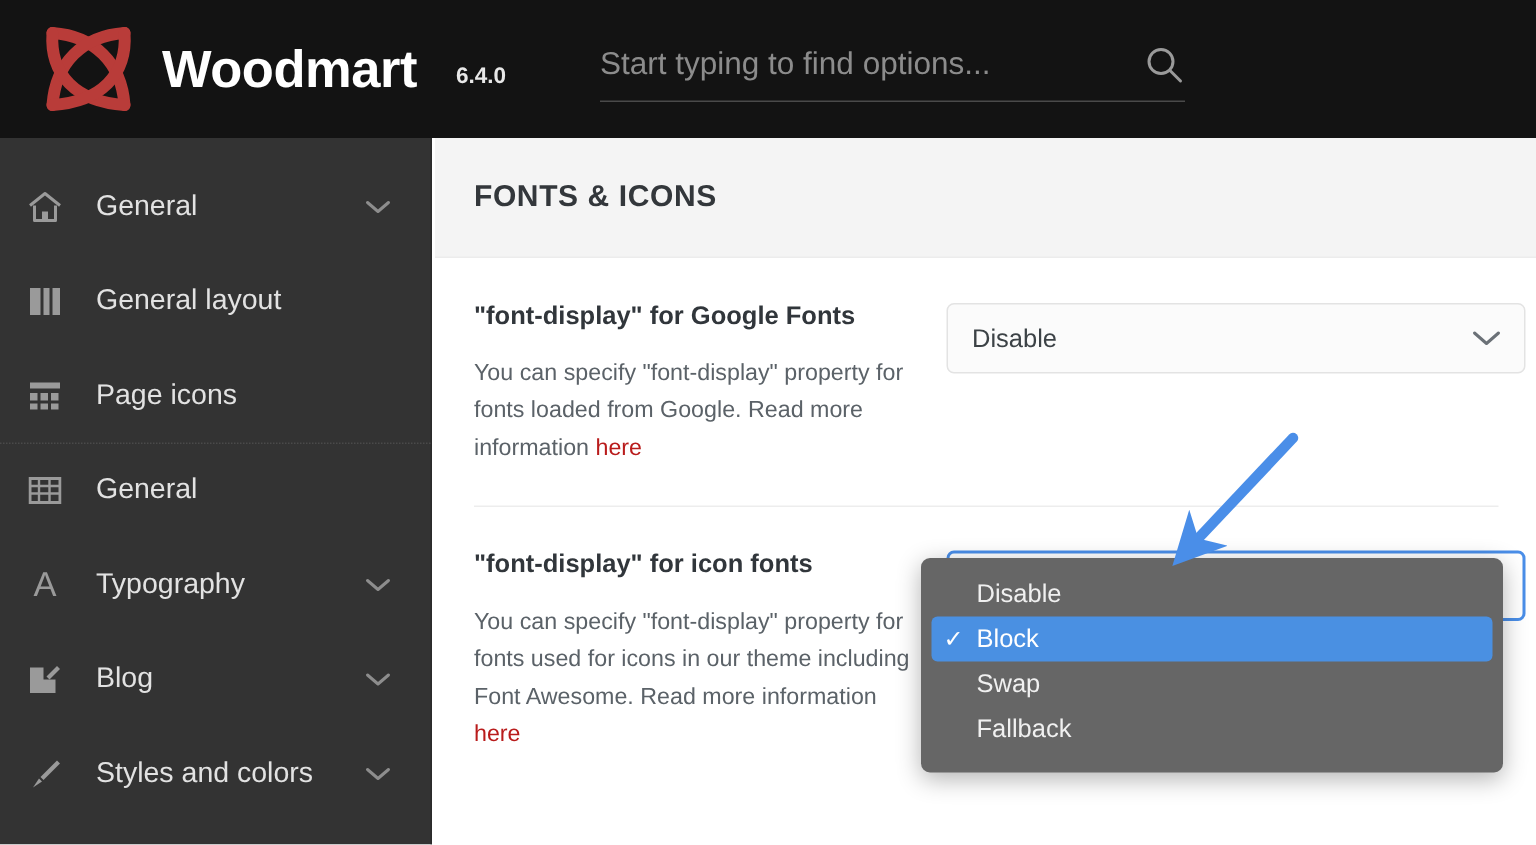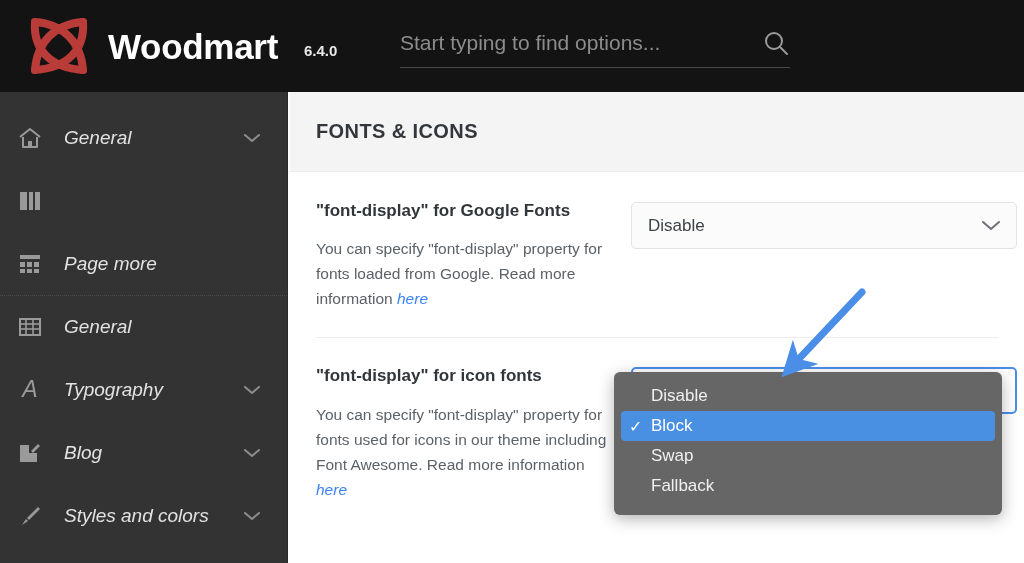--- a/index.html
+++ b/index.html
@@ -66,21 +66,20 @@
     background: #333333;
     border-right: 1px solid #2a2a2a;
     padding-top: 14px;
   }
   .nav-item {
     position: relative;
     height: 63px;
     display: flex; align-items: center;
     padding-left: 14px;
     cursor: pointer;
-    font-style: italic;
   }
   .nav-item.sep::before {
     content: "";
     position: absolute; left: 0; right: 0; top: 0;
     border-top: 1px dotted #4a4a4a;
   }
   .nav-icon {
     width: 32px; height: 26px;
     flex: 0 0 32px;
     display: flex; align-items: center; justify-content: center;
@@ -135,21 +134,21 @@
     font-weight: bold;
     color: #31363b;
     line-height: 1.3;
     margin-bottom: 14px;
   }
   .setting-desc {
     font-size: 15.5px;
     color: #5b6268;
     line-height: 1.62;
   }
-  .desc-link { color: #3b82f6; text-decoration: none; font-style: italic; }
+  .desc-link { color: #b91c1c; text-decoration: none; }
   .setting-right { flex: 1; padding-top: 2px; position: relative; }
 
   .select-box {
     width: 386px; height: 47px;
     background: #fbfbfb;
     border: 1px solid #e3e3e3;
     border-radius: 5px;
     display: flex; align-items: center;
     padding: 0 14px 0 16px;
     cursor: pointer;
@@ -249,35 +248,36 @@
     </div>
 
     <div class="nav-item">
       <span class="nav-icon">
         <svg width="22" height="22" viewBox="0 0 22 22" aria-hidden="true">
           <rect x="1" y="2" width="7" height="18" fill="#9a9a9a"></rect>
           <rect x="10" y="2" width="4" height="18" fill="#9a9a9a"></rect>
           <rect x="16" y="2" width="5" height="18" fill="#9a9a9a"></rect>
         </svg>
       </span>
+      <span class="nav-label">General layout</span>
     </div>
 
     <div class="nav-item">
       <span class="nav-icon">
         <svg width="22" height="22" viewBox="0 0 22 22" aria-hidden="true">
           <rect x="1" y="2" width="20" height="4" fill="#9a9a9a"></rect>
           <rect x="1" y="9" width="5" height="5" fill="#9a9a9a"></rect>
           <rect x="8" y="9" width="5" height="5" fill="#9a9a9a"></rect>
           <rect x="15" y="9" width="5" height="5" fill="#9a9a9a"></rect>
           <rect x="1" y="16" width="5" height="4" fill="#9a9a9a"></rect>
           <rect x="8" y="16" width="5" height="4" fill="#9a9a9a"></rect>
           <rect x="15" y="16" width="5" height="4" fill="#9a9a9a"></rect>
         </svg>
       </span>
-      <span class="nav-label">Page more</span>
+      <span class="nav-label">Page icons</span>
     </div>
 
     <div class="nav-item sep">
       <span class="nav-icon">
         <svg width="22" height="20" viewBox="0 0 22 20" aria-hidden="true">
           <rect x="1" y="2" width="20" height="16" fill="none" stroke="#9a9a9a" stroke-width="2"></rect>
           <line x1="1" y1="7" x2="21" y2="7" stroke="#9a9a9a" stroke-width="1.6"></line>
           <line x1="1" y1="12" x2="21" y2="12" stroke="#9a9a9a" stroke-width="1.6"></line>
           <line x1="7" y1="2" x2="7" y2="18" stroke="#9a9a9a" stroke-width="1.6"></line>
           <line x1="14" y1="2" x2="14" y2="18" stroke="#9a9a9a" stroke-width="1.6"></line>

